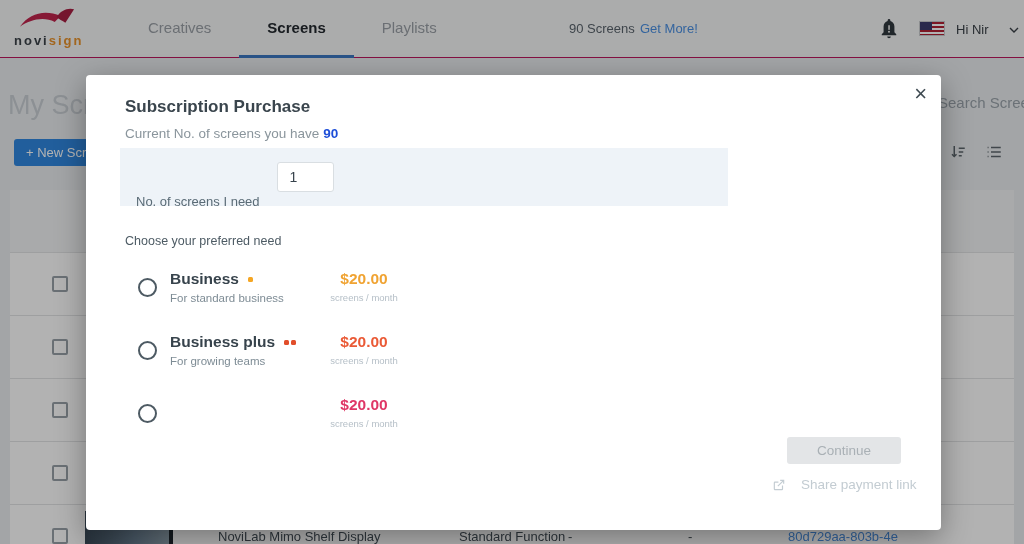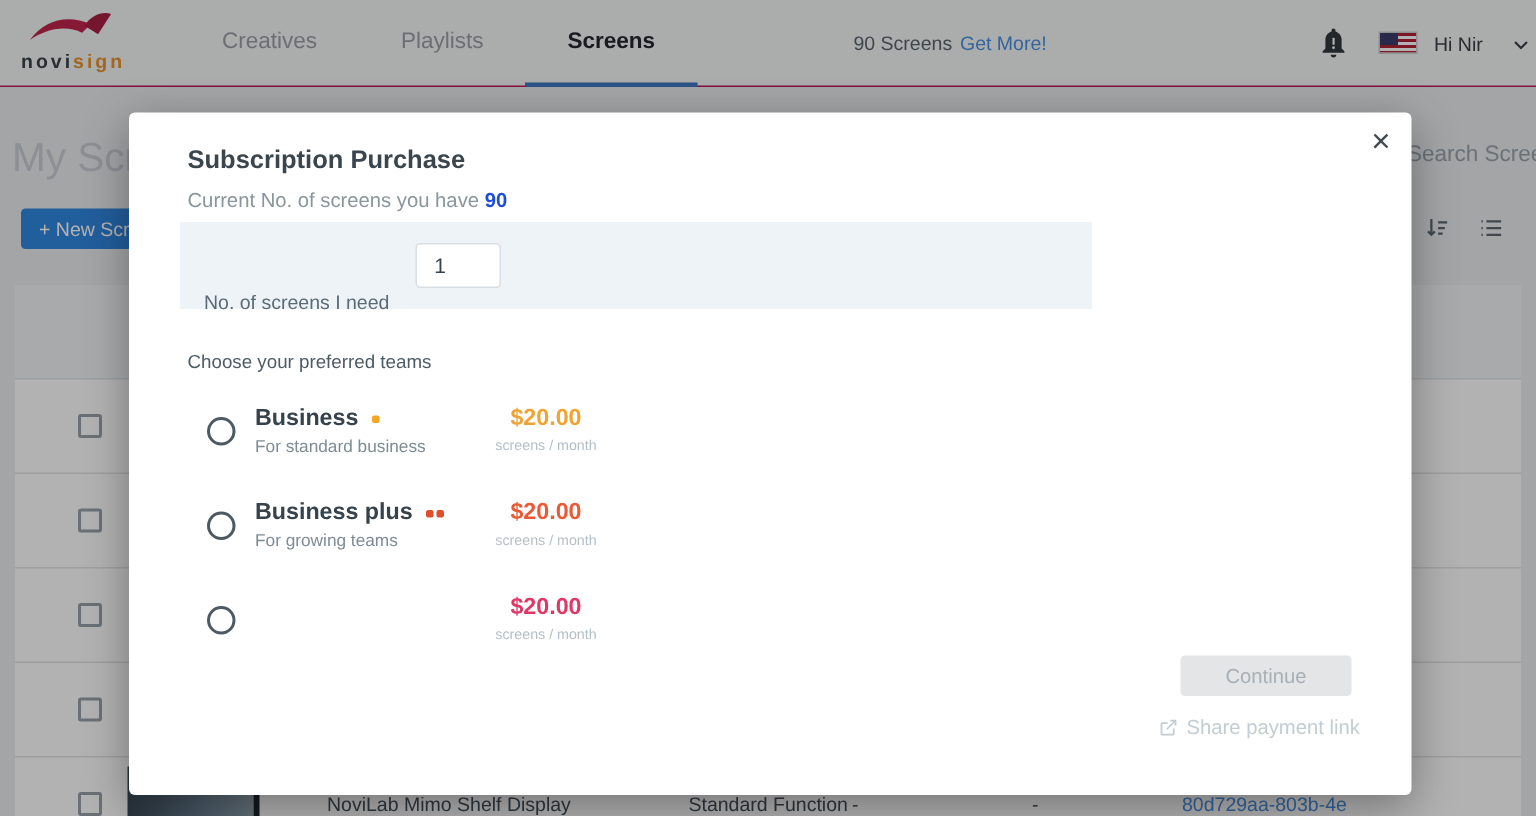--- a/index.html
+++ b/index.html
@@ -68,39 +68,39 @@
   .plan-price { position:absolute; left:180px; top:0; width:96px; text-align:center; }
   .price { font-size:15.5px; font-weight:bold; }
   .per { font-size:9.5px; color:#b5bfc7; margin-top:4px; }
   .dots { display:inline-flex; gap:2px; align-items:center; margin-left:9px; }
   .dot { width:5px; height:5px; border-radius:1.5px; display:block; }
   .dots.tri { display:grid; grid-template-columns:repeat(2,6px); gap:1px; }
   .dots.tri .dot:first-child { grid-column:1/3; justify-self:center; }
 
   .continue-btn { position:absolute; left:701px; top:362px; width:114px; height:27px; background:#e3e5e7; border:none;
                   border-radius:3px; font-size:13.5px; color:#a9b0b5; cursor:default; }
-  .share-link { position:absolute; left:686px; top:402px; display:flex; align-items:center; gap:5px;
+  .share-link { position:absolute; left:686px; top:402px; display:flex; align-items:center; gap:15px;
                 font-size:13.5px; color:#c3ccd2; cursor:pointer; }
 </style>
 </head>
 <body>
 
 <div class="page">
   <div class="topbar">
     <div class="logo">
       <svg width="58" height="26" viewBox="0 0 60 26">
         <path d="M2 21C12 7 28 3 44 10L38 16C26 10 12 14 2 21Z" fill="#c0244c"></path>
         <path d="M40 11C44 4 52 1 58 3L49 17C46 15 42 13 40 11Z" fill="#a81f42"></path>
       </svg>
       <div class="logo-text"><span class="lt-dark">novi</span><span class="lt-accent">sign</span></div>
     </div>
     <div class="tabs">
       <div class="tab">Creatives</div>
+      <div class="tab active">Screens</div>
       <div class="tab">Playlists</div>
-      <div class="tab active">Screens</div>
     </div>
     <span class="screens-count">90 Screens</span>
     <span class="get-more">Get More!</span>
     <div class="bell">
       <svg width="20" height="22" viewBox="0 0 24 26">
         <path d="M12 1c-.9 0-1.6.7-1.6 1.6v.7C7.6 4.1 5.5 6.7 5.5 9.9v7l-2.2 2.3v1.2h17.4v-1.2l-2.2-2.3v-7c0-3.2-2.1-5.8-4.9-6.6v-.7C13.6 1.7 12.9 1 12 1zm-2.2 21a2.2 2.2 0 0 0 4.4 0z" fill="#30383e"></path>
         <rect x="11.2" y="8.5" width="1.7" height="5.5" fill="#ffffff"></rect>
         <circle cx="12" cy="16.3" r="1.1" fill="#ffffff"></circle>
       </svg>
     </div>
@@ -163,21 +163,21 @@
   <div class="modal-title">Subscription Purchase</div>
   <div class="modal-sub">
     <span>Current No. of screens you have</span> <b>90</b>
   </div>
 
   <div class="screens-band">
     <span class="band-label">No. of screens I need</span>
     <input class="screens-input" type="text" value="1" style="">
   </div>
 
-  <div class="choose-label">Choose your preferred teams</div>
+  <div class="choose-label">Choose your preferred need</div>
 
   <div class="plan-row p0">
     <span class="radio"></span>
     <div class="plan-info">
       <div class="plan-name">
         <span>Business</span>
         <span class="dots">
             <span class="dot" style="background: rgb(245, 166, 35);"></span>
           </span>
       </div>

